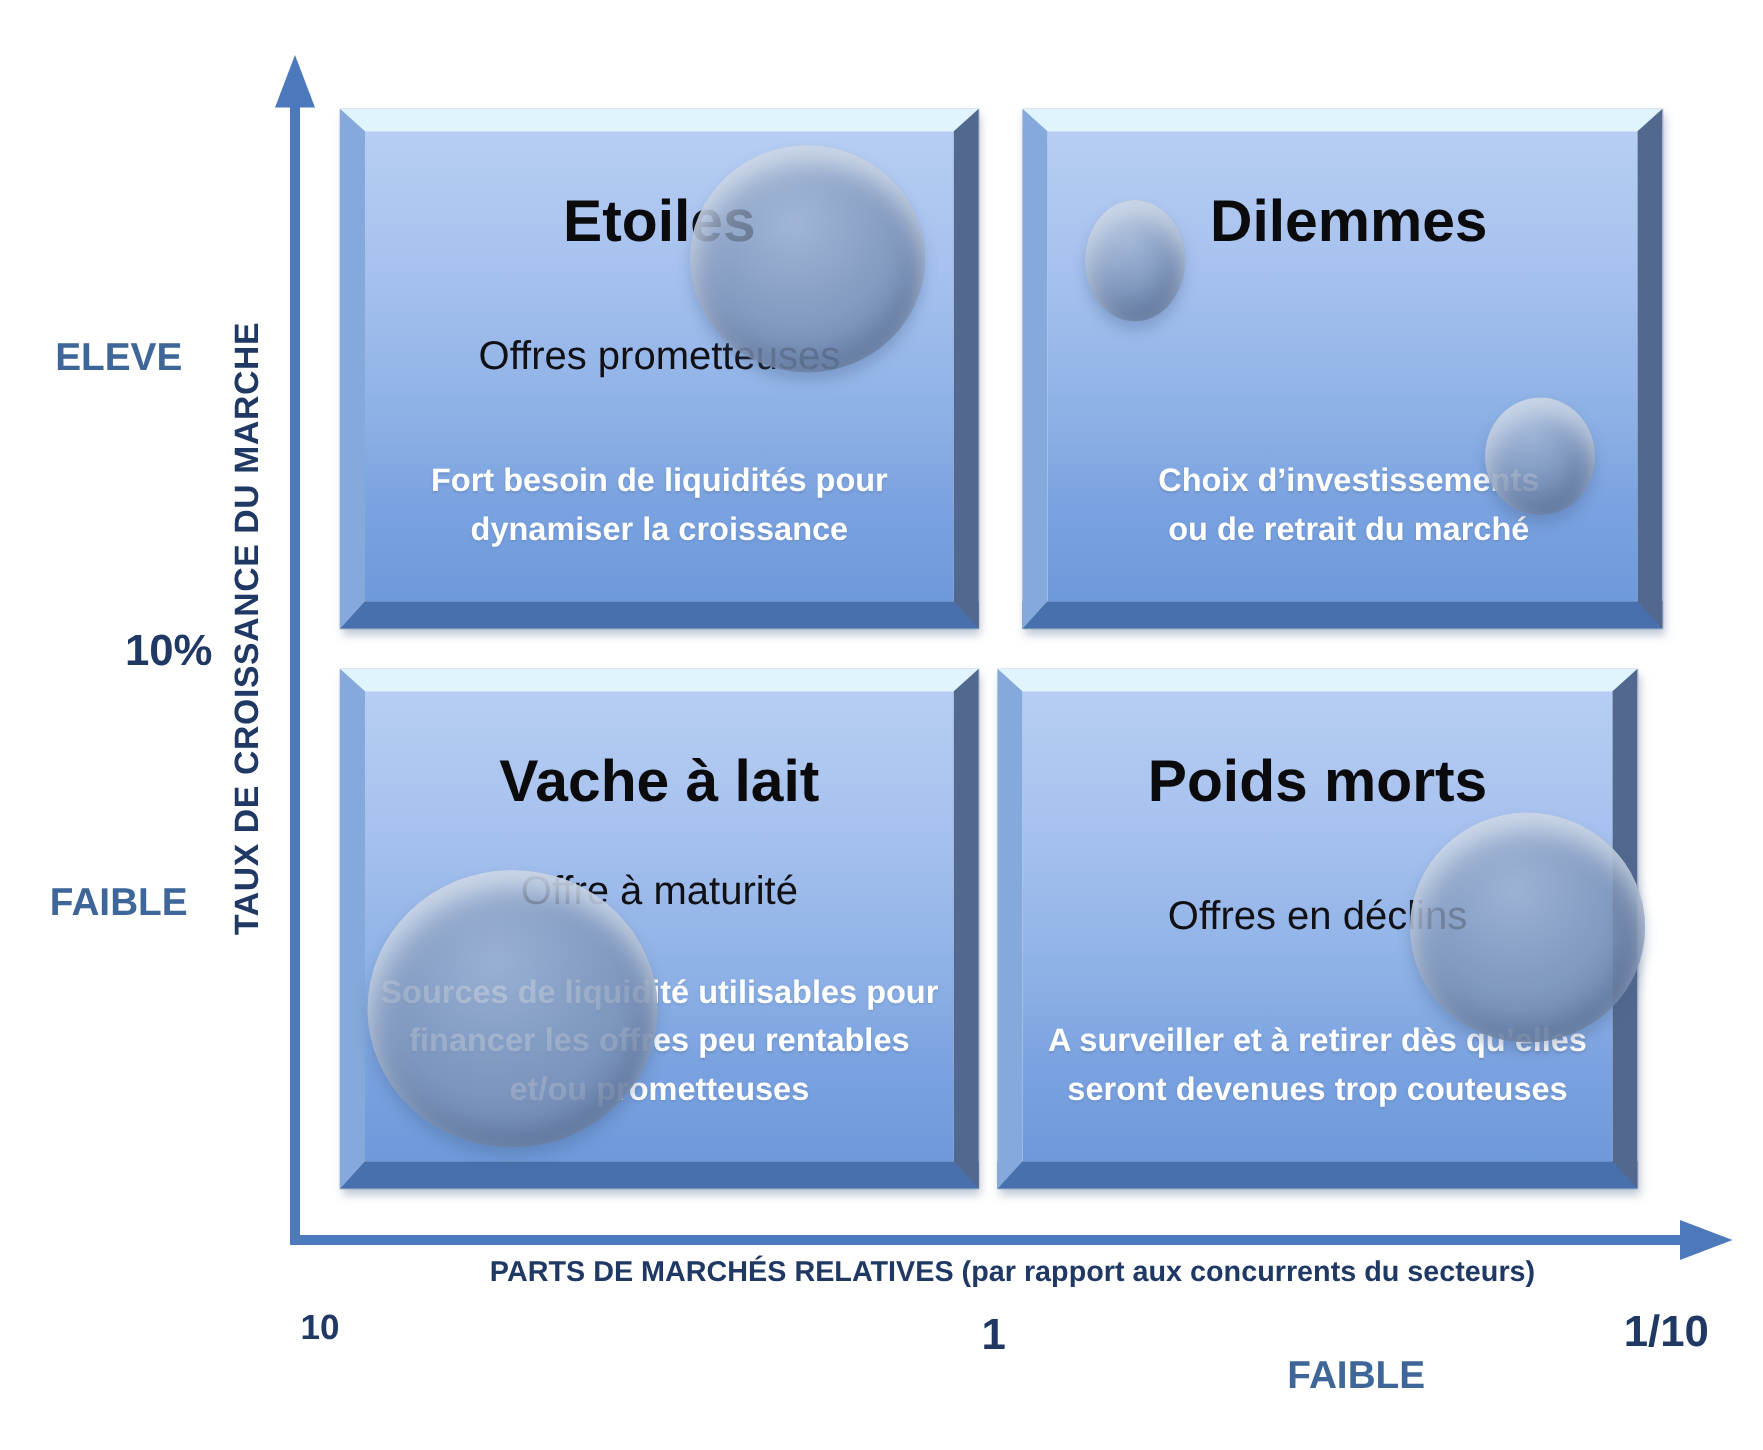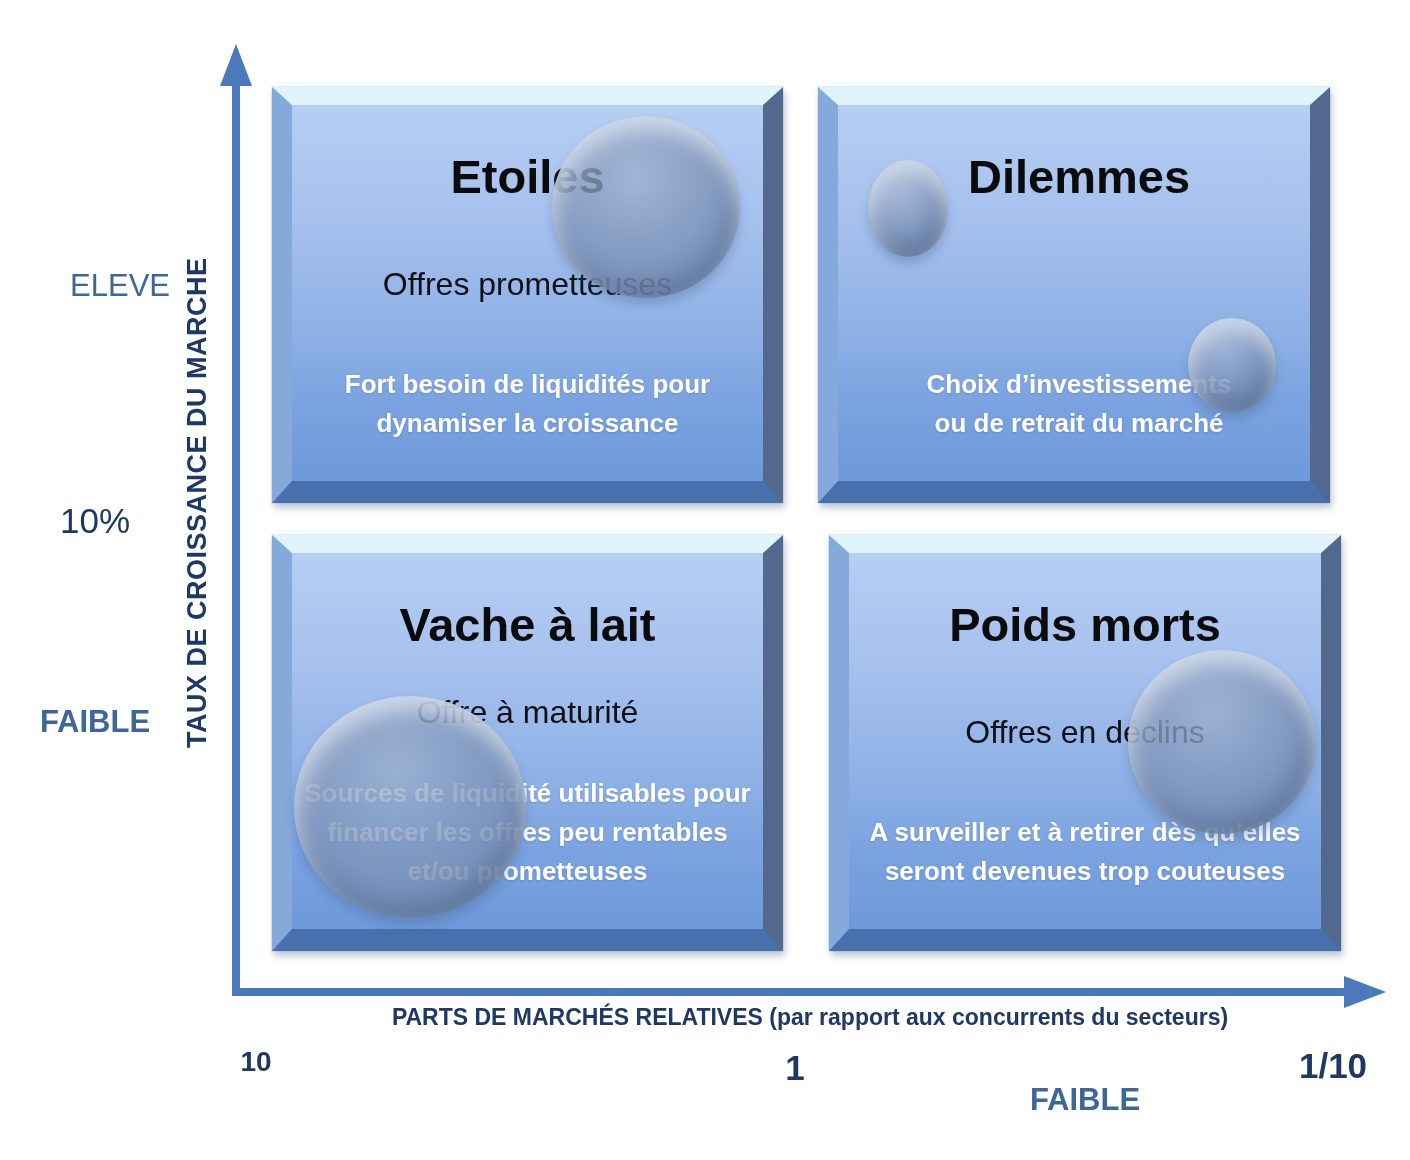--- a/index.html
+++ b/index.html
@@ -35,21 +35,21 @@
     display: flex;
     flex-direction: column;
     align-items: center;
     justify-content: space-between;
     text-align: center;
     padding: 46px 2px 38px 2px;
   }
   .quadrant.q-etoiles   { left: 272px; top:  87px; width: 511px; height: 416px; }
   .quadrant.q-dilemmes  { left: 818px; top:  87px; width: 512px; height: 416px; padding-left: 12px; }
   .quadrant.q-vache     { left: 272px; top: 535px; width: 511px; height: 416px; }
-  .quadrant.q-poids     { left: 829px; top: 535px; width: 512px; height: 416px; }
+  .quadrant.q-poids     { left: 798px; top: 535px; width: 512px; height: 416px; }
 
   .q-title {
     font-size: 47px;
     font-weight: bold;
     color: #0b0b0d;
     line-height: 1.1;
     letter-spacing: 0px;
   }
   .q-subtitle {
     font-size: 32px;
@@ -84,22 +84,22 @@
       inset 8px 16px 26px rgba(255,255,255,0.28),
       inset -8px -14px 22px rgba(45,65,100,0.28),
       0 7px 10px rgba(70,95,135,0.30);
   }
 
   
   .axis-text { position: absolute; white-space: nowrap; }
   .steel { color: #3e6699; }
   .navy  { color: #1f3864; }
 
-  #y-label-high { left: 20px; top: 268px; width: 150px; text-align: right; font-size: 31px; font-weight: normal; }
-  #y-label-mid  { left: 20px; top: 501px; width: 150px; text-align: center; font-size: 35px; font-weight: normal; }
+  #y-label-high { left: 20px; top: 268px; width: 150px; text-align: center; font-size: 31px; font-weight: bold; }
+  #y-label-mid  { left: 20px; top: 501px; width: 150px; text-align: right; font-size: 35px; font-weight: bold; }
   #y-label-low  { left: 20px; top: 704px; width: 150px; text-align: center; font-size: 31px; font-weight: bold; }
 
   #y-axis-title {
     left: -38px; top: 498px;
     width: 470px; height: 30px;
     transform: rotate(-90deg);
     text-align: center;
     font-size: 27px; font-weight: bold;
     letter-spacing: 0.5px;
   }

